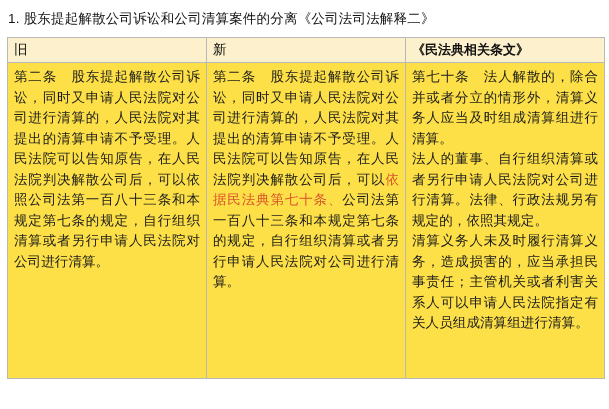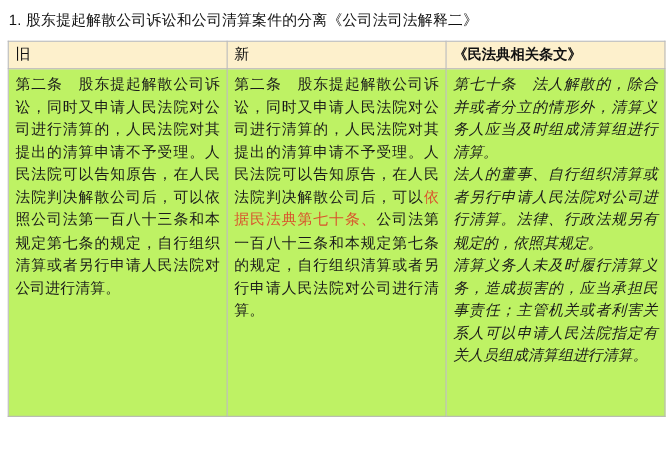--- a/index.html
+++ b/index.html
@@ -57,36 +57,35 @@
     font-size: 13.5px;
     line-height: 20px;
     color: #111111;
     vertical-align: middle;
   }
   table.cmp thead th.h3 {
     font-size: 13px;
     font-weight: bold;
   }
   table.cmp tbody td {
-    background: #bef264;
+    background: #fde047;
     font-size: 13.5px;
     line-height: 20.5px;
     letter-spacing: 0.1px;
     height: 316px;
   }
   .cellbody {
     text-align: justify;
     text-justify: inter-ideograph;
   }
   .hl {
     color: #d9532c;
   }
   .para {
     margin: 0;
-    font-style: italic;
   }
   .para + .para {
     margin-top: 0;
   }
 </style>
 </head>
 <body>
 
 <div class="page">
 

